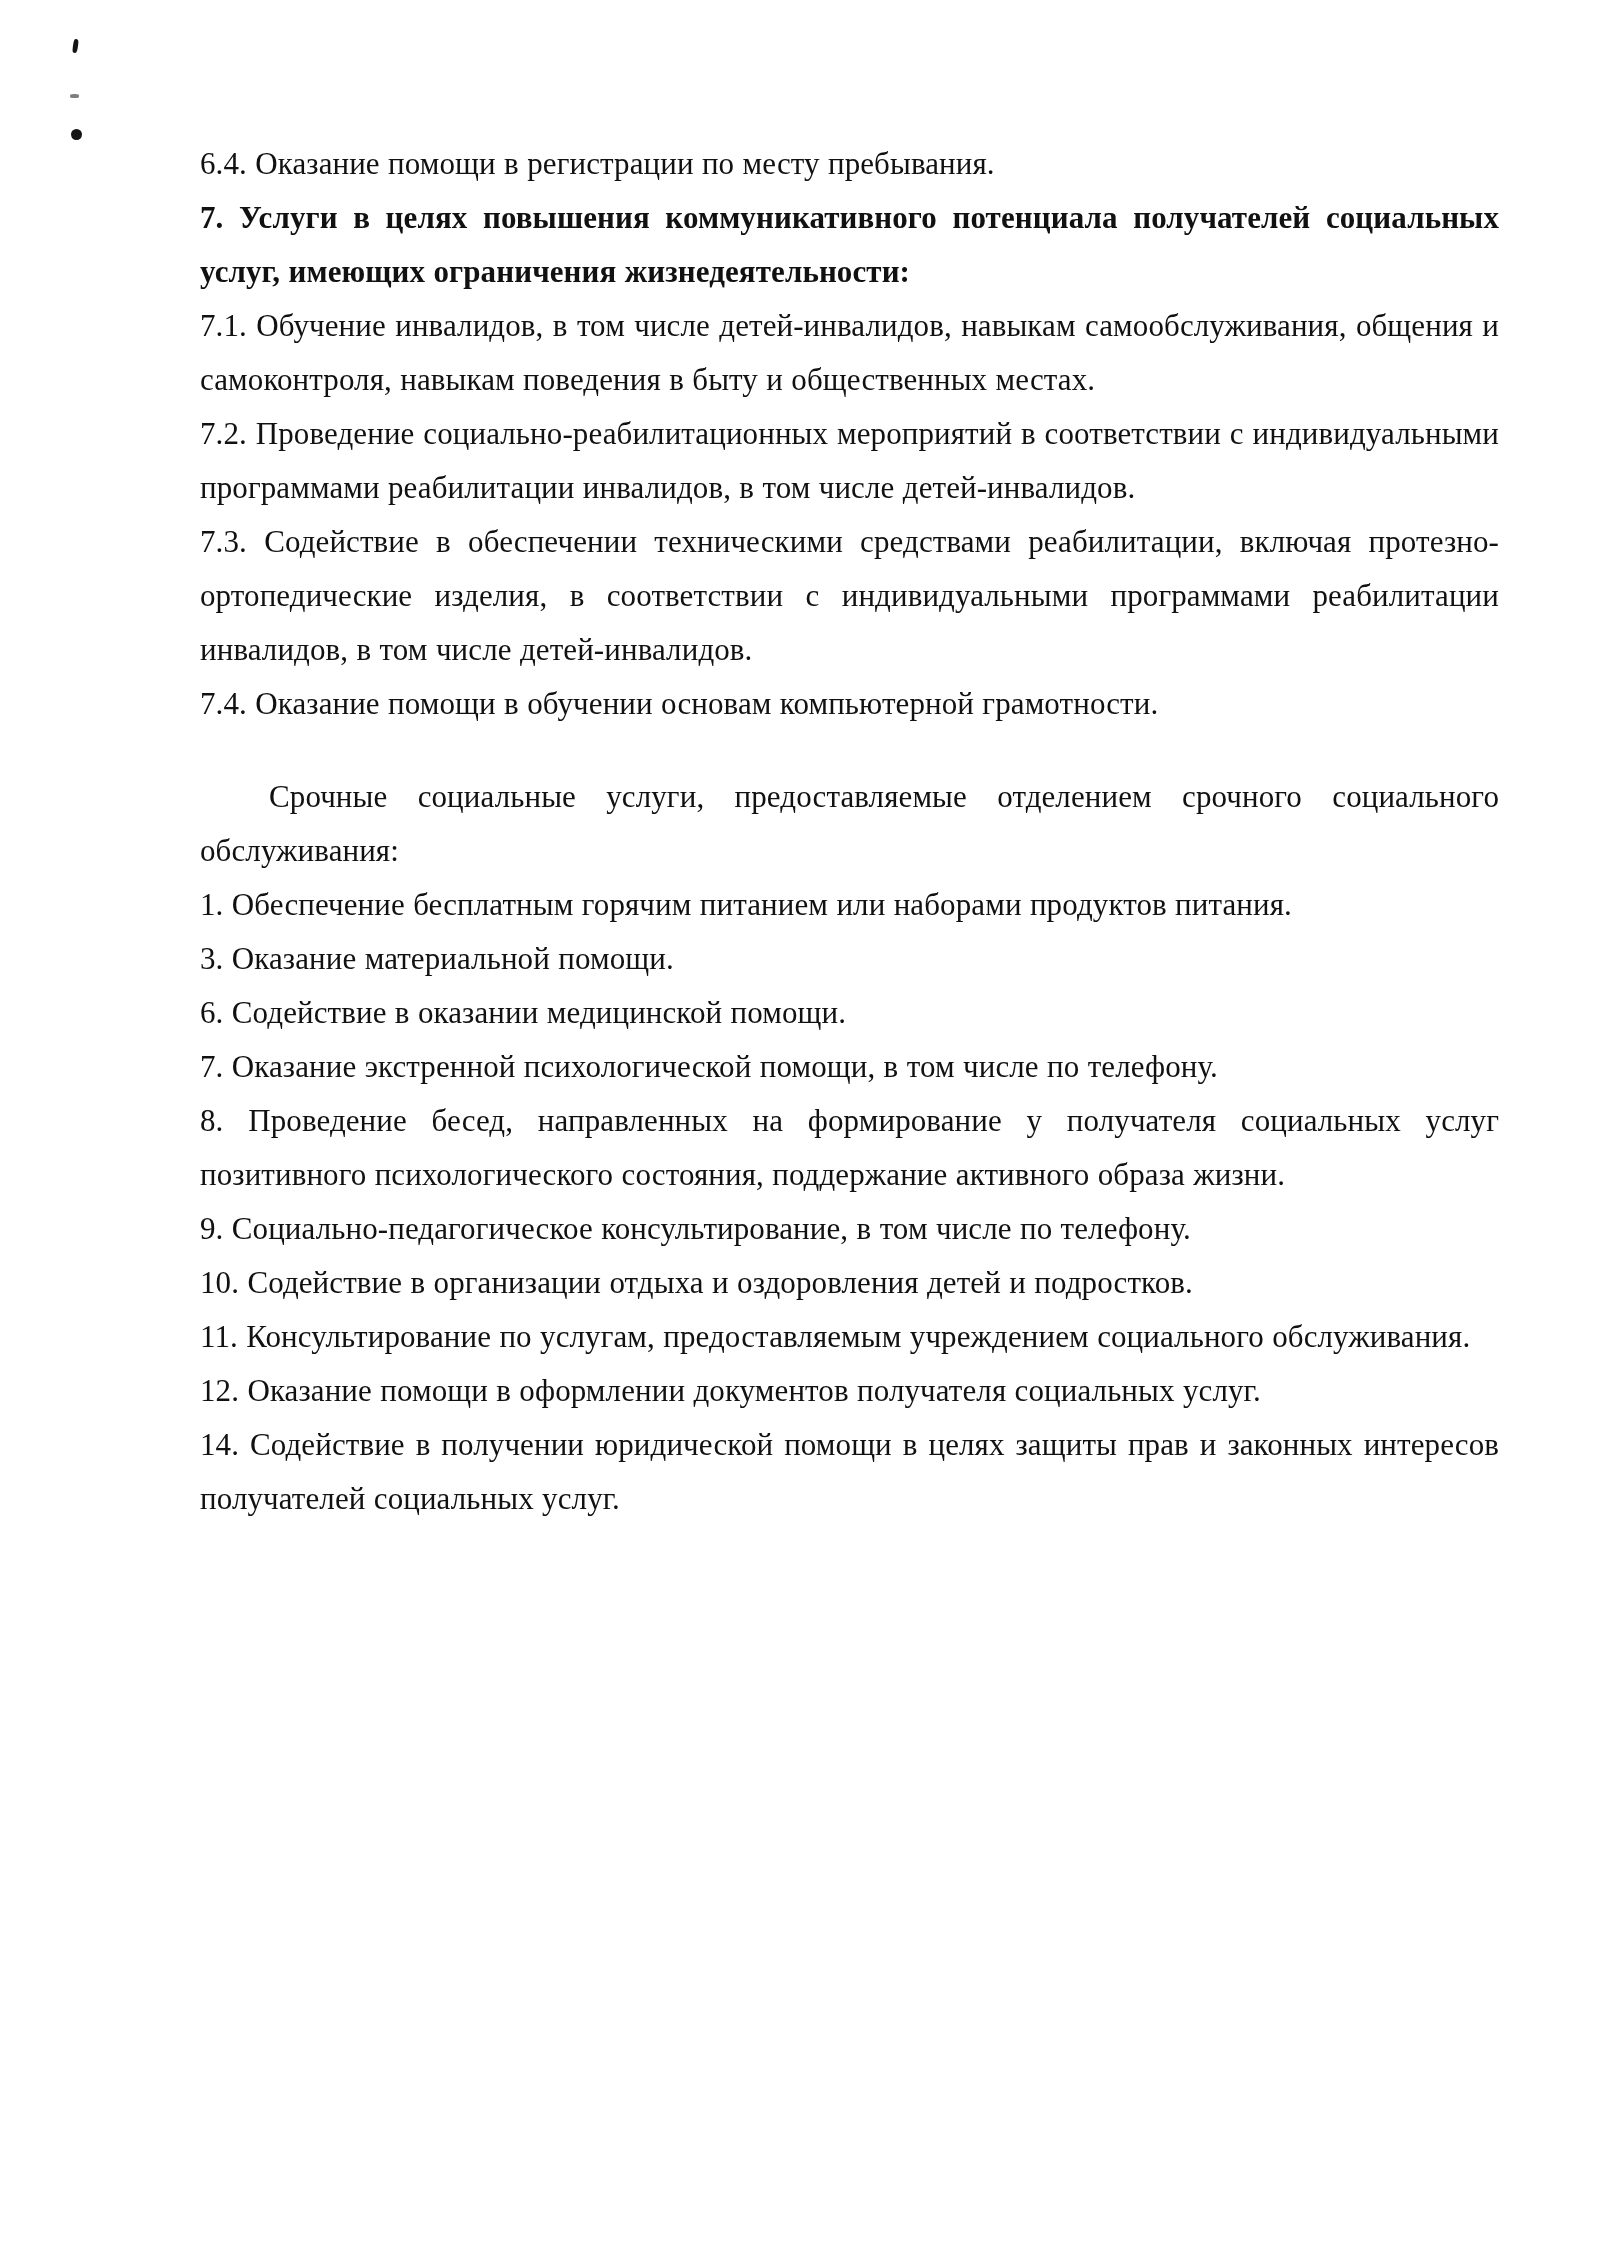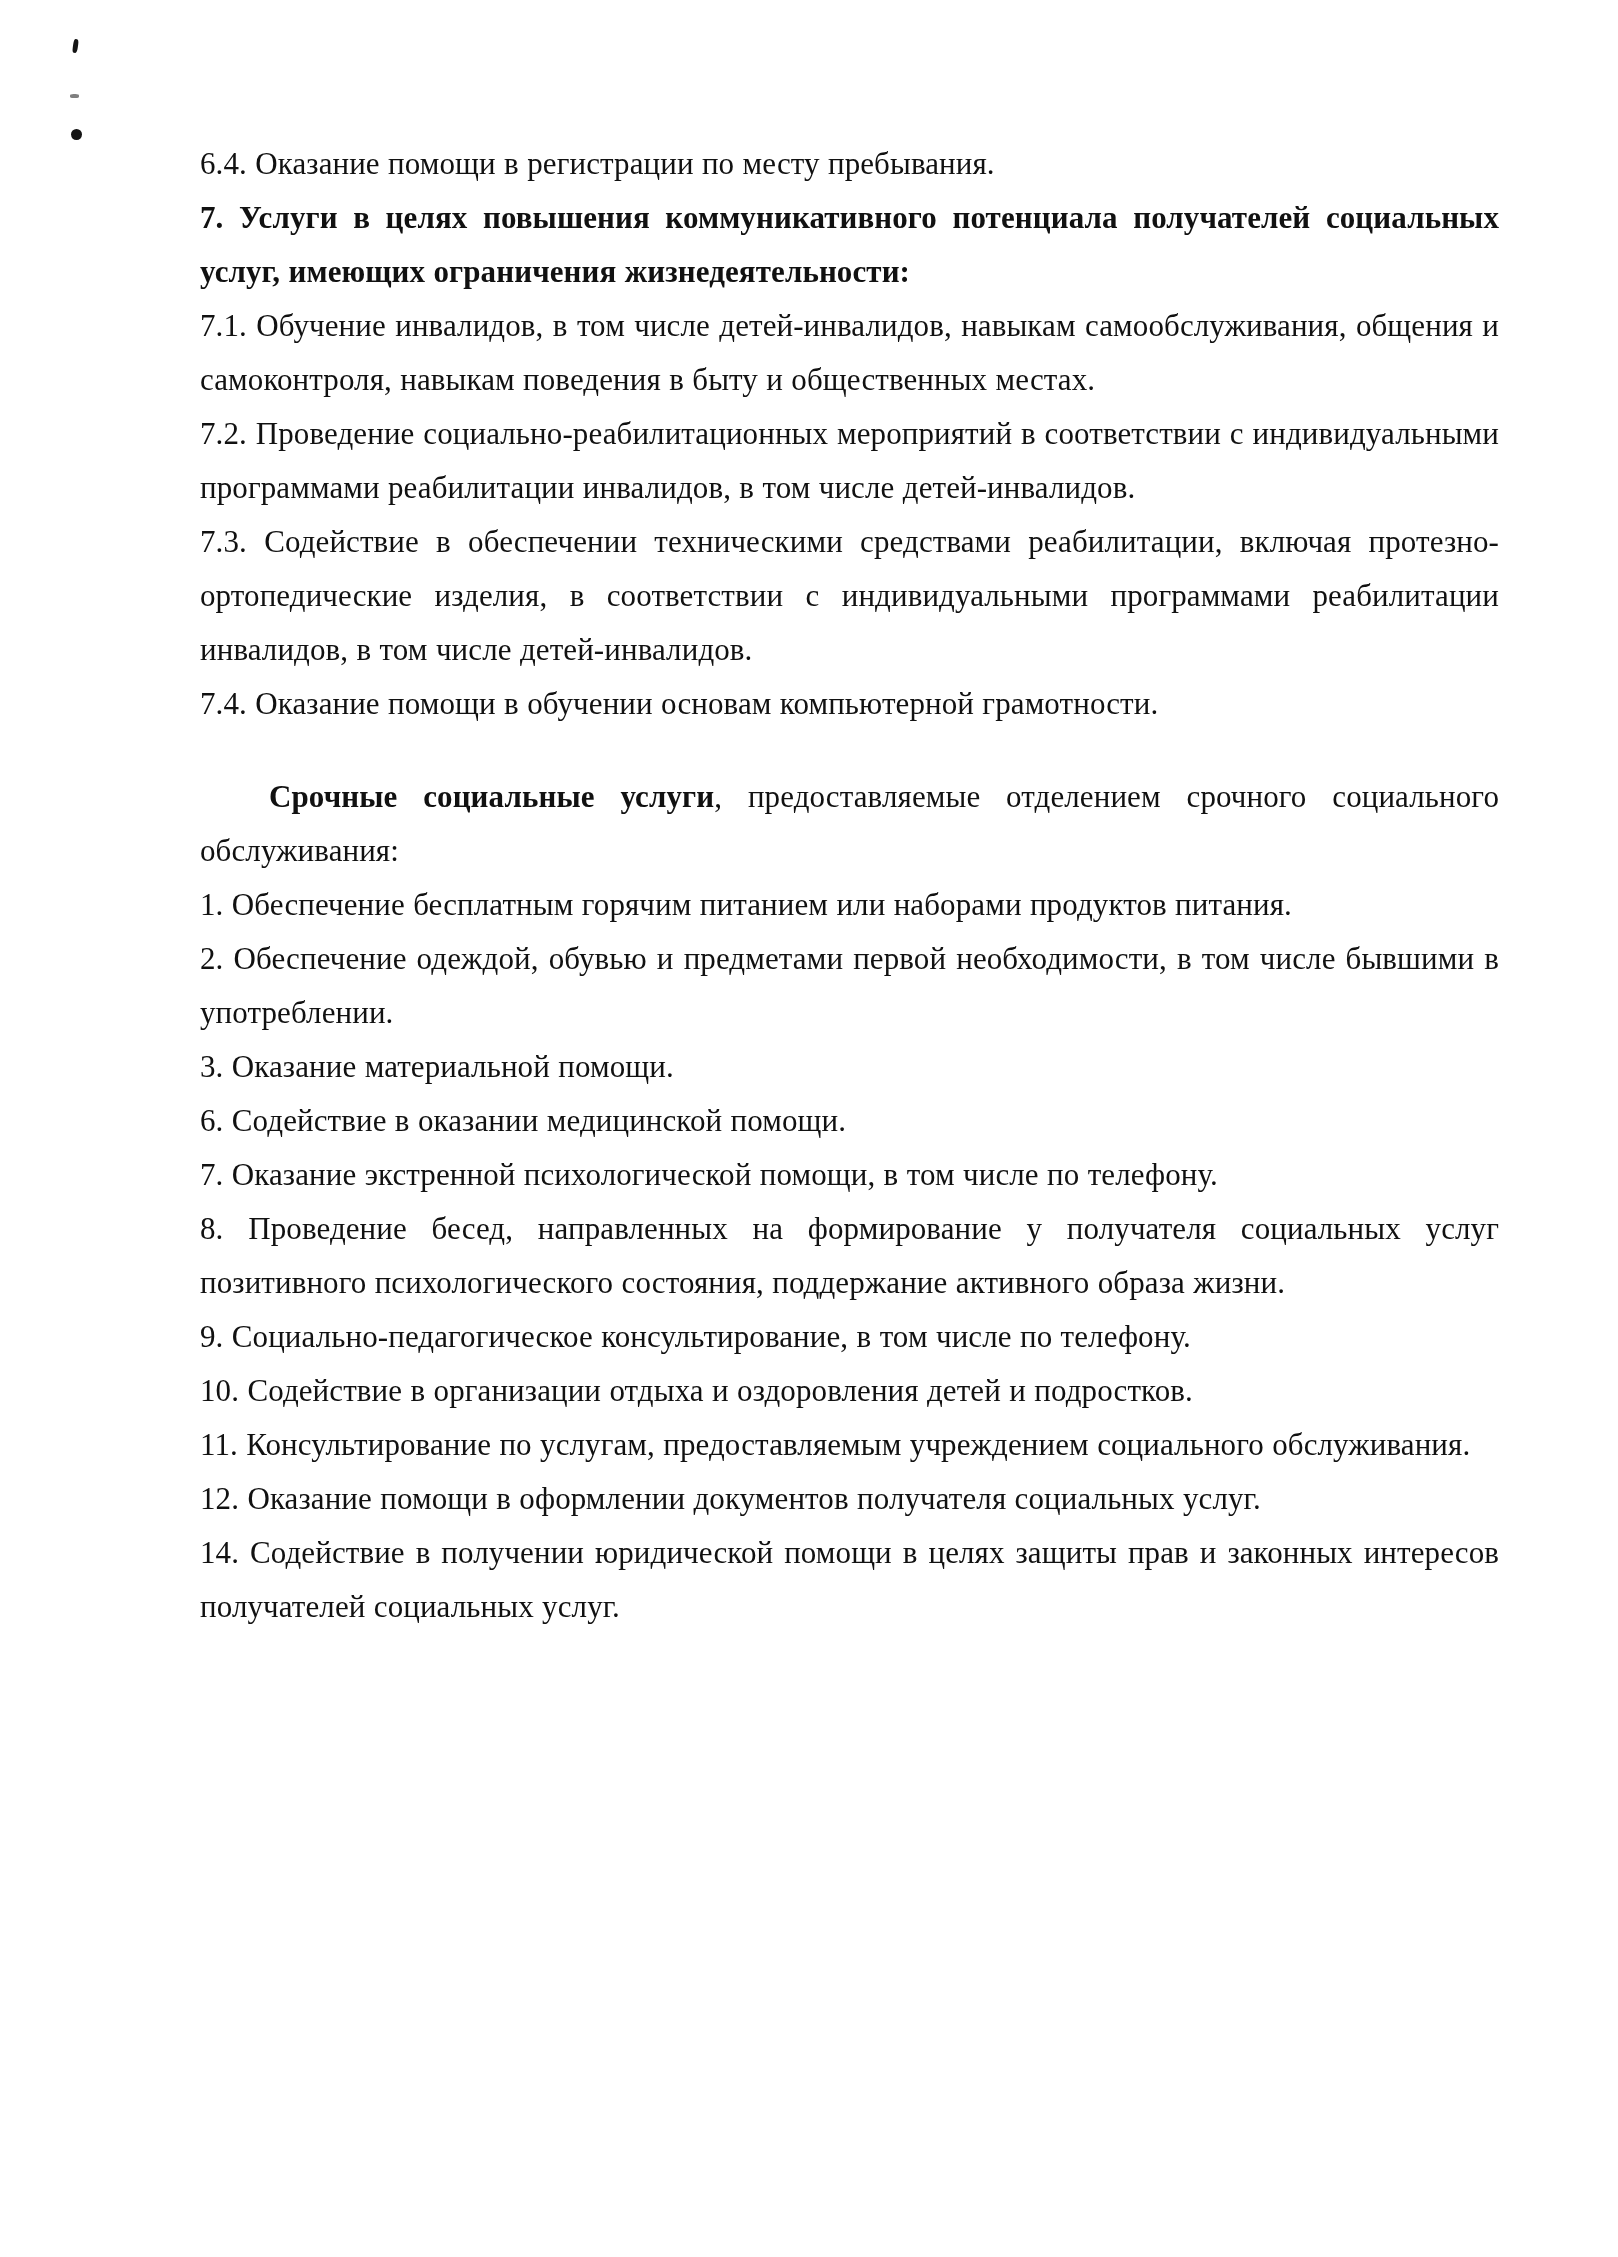--- a/index.html
+++ b/index.html
@@ -48,21 +48,21 @@
     font-size: 31px;
     line-height: 54px;
     text-align: justify;
     text-justify: inter-word;
     letter-spacing: 0.1px;
     word-spacing: 0.5px;
     hyphens: none;
   }
   p.nojust { text-align: left; }
 
-  .b { font-weight: bold; }
+  .b { font-weight: normal; }
 
   p.heading-bold {
     font-weight: bold;
     text-align: justify;
   }
   .spacer-md { height: 39px; }
 
   .indent-first { text-indent: 69px; }
 
   .signature-block {
@@ -118,21 +118,20 @@
 
     <p>7.3. Содействие в обеспечении техническими средствами реабилитации, включая протезно-ортопедические изделия, в соответствии с индивидуальными программами реабилитации инвалидов, в том числе детей-инвалидов.</p>
 
     <p class="nojust">7.4. Оказание помощи в обучении основам компьютерной грамотности.</p>
 
     <div class="spacer-md"></div>
 
     <p class="indent-first"><span class="b">Срочные социальные услуги</span><span>, предоставляемые отделением срочного социального обслуживания:</span></p>
 
     <p>1. Обеспечение бесплатным горячим питанием или наборами продуктов питания.</p>
-    <p>2. Обеспечение одеждой, обувью и предметами первой необходимости, в том числе бывшими в употреблении.</p>
     <p class="nojust">3. Оказание материальной помощи.</p>
     <p class="nojust">6. Содействие в оказании медицинской помощи.</p>
     <p class="nojust">7. Оказание экстренной психологической помощи, в том числе по телефону.</p>
     <p>8. Проведение бесед, направленных на формирование у получателя социальных услуг позитивного психологического состояния, поддержание активного образа жизни.</p>
     <p class="nojust">9. Социально-педагогическое консультирование, в том числе по телефону.</p>
     <p class="nojust">10. Содействие в организации отдыха и оздоровления детей и подростков.</p>
     <p>11. Консультирование по услугам, предоставляемым учреждением социального обслуживания.</p>
     <p class="nojust">12. Оказание помощи в оформлении документов получателя социальных услуг.</p>
     <p>14. Содействие в получении юридической помощи в целях защиты прав и законных интересов получателей социальных услуг.</p>
 

